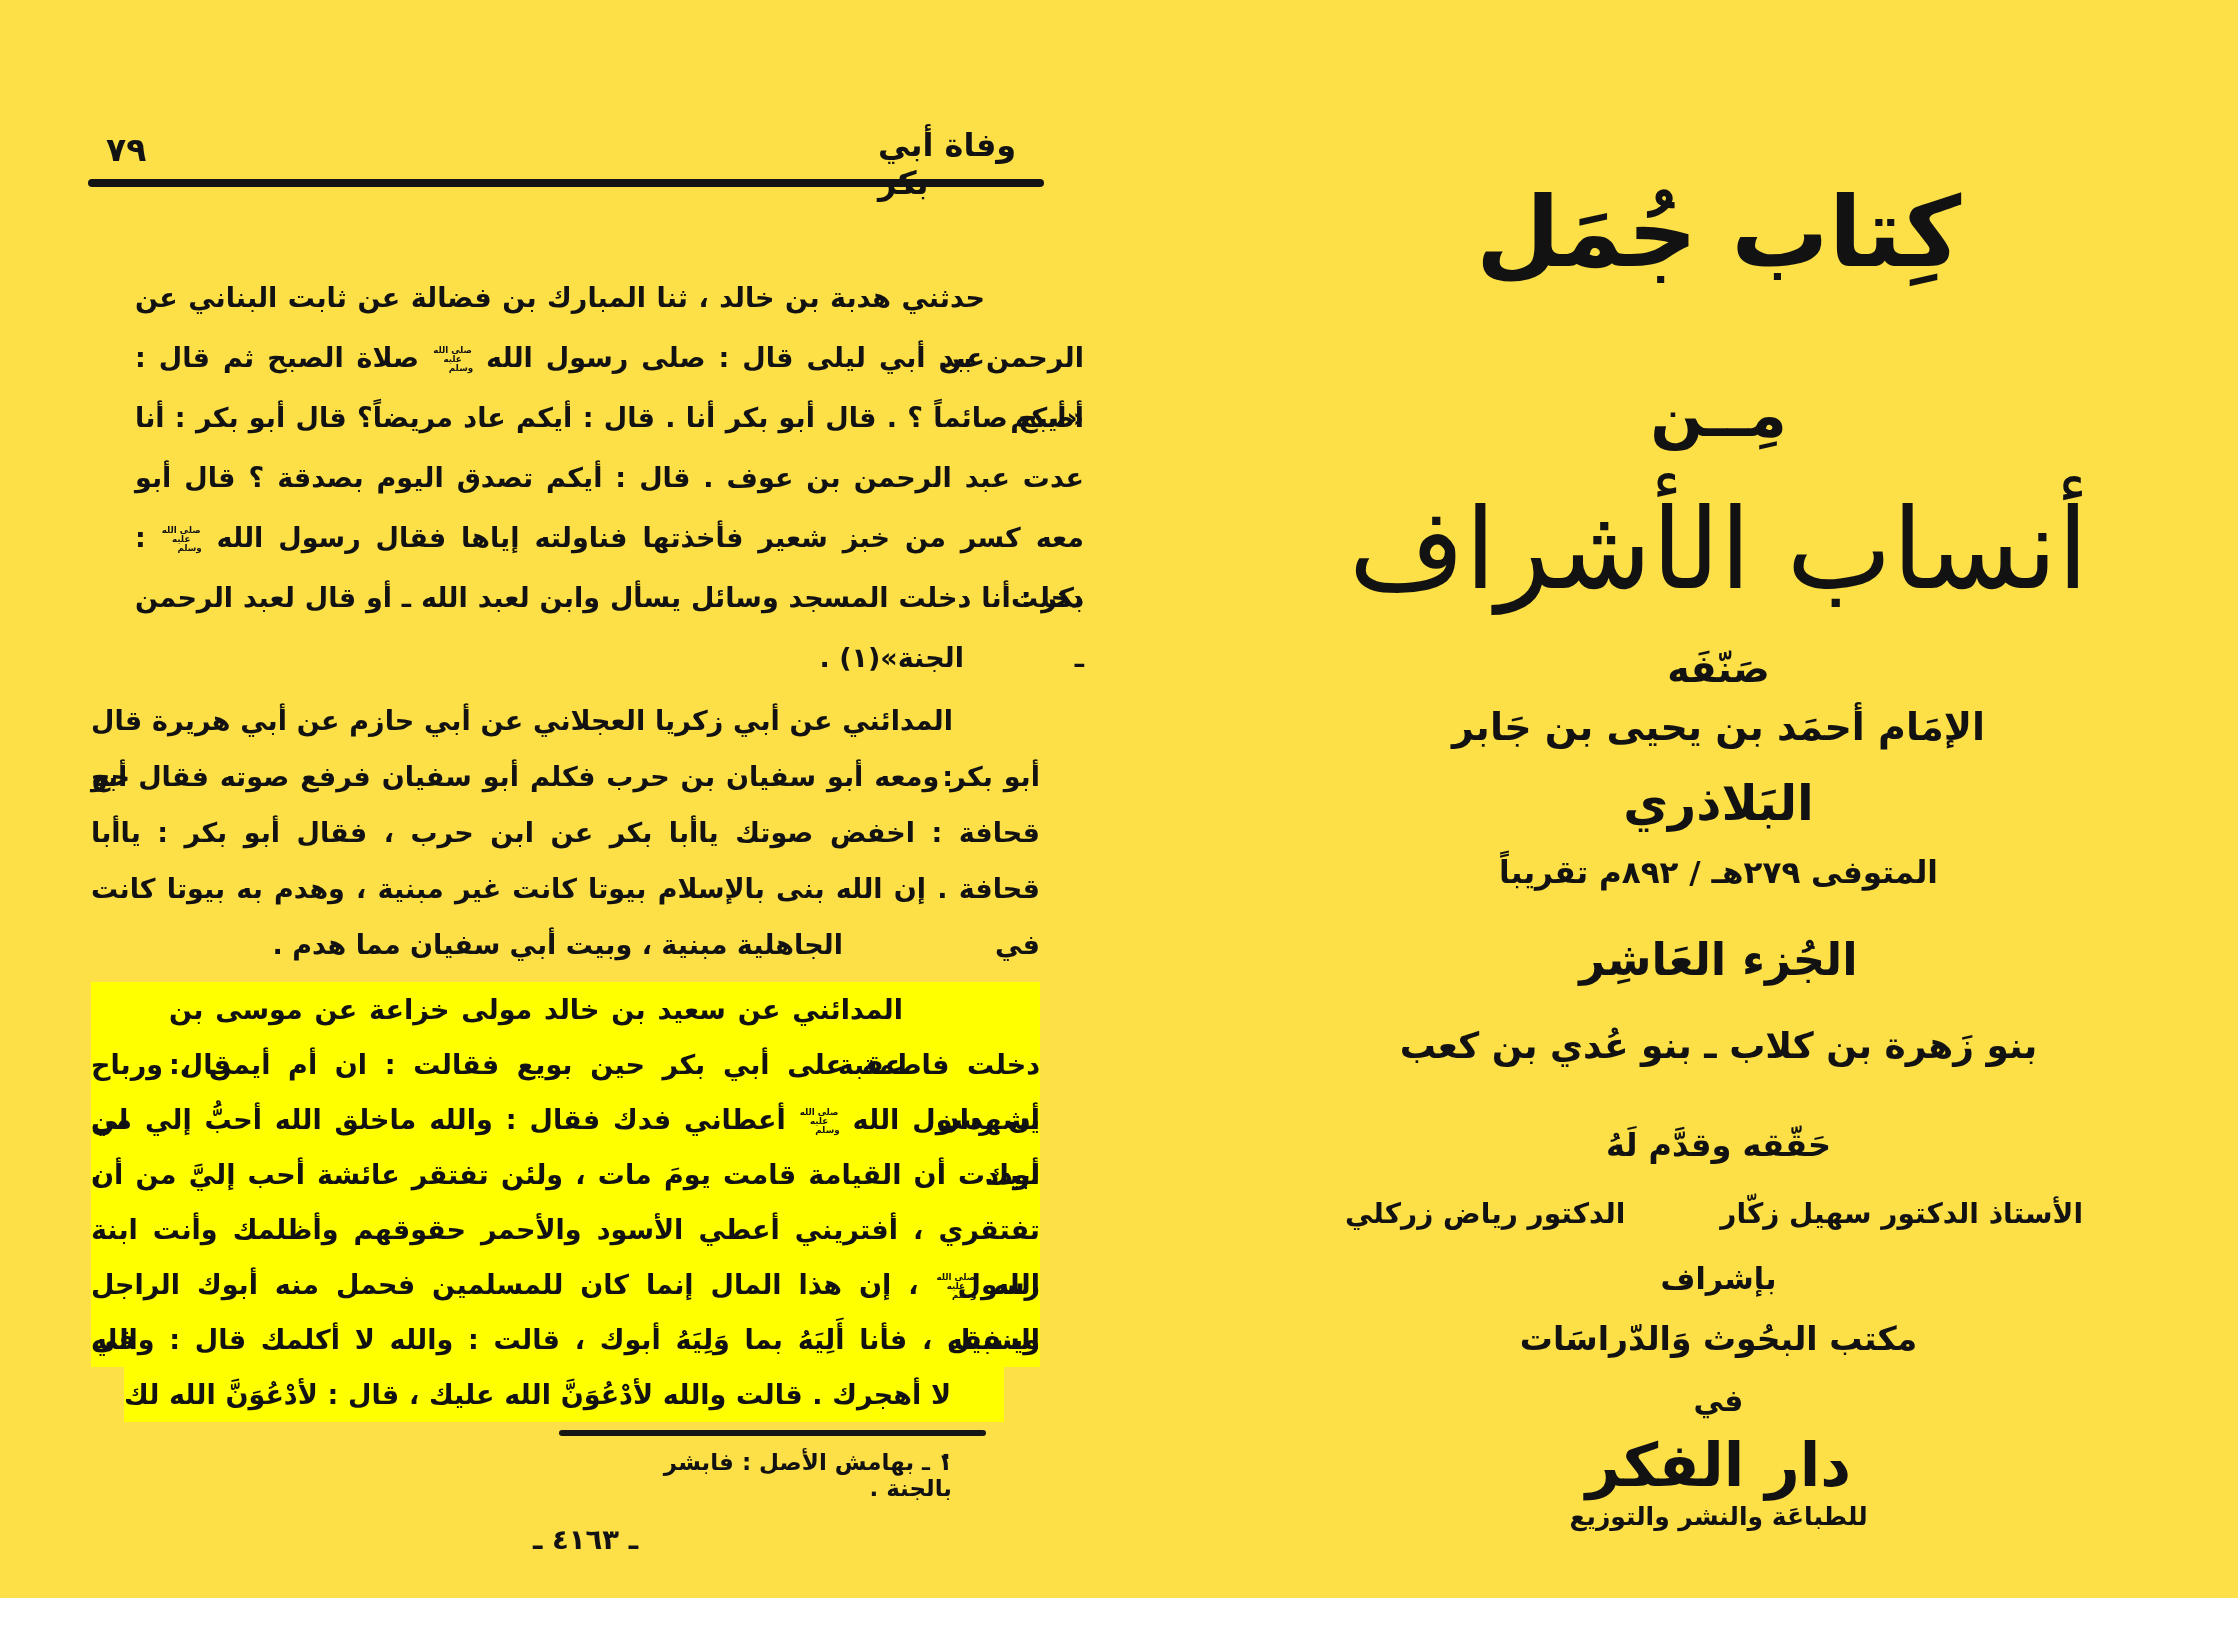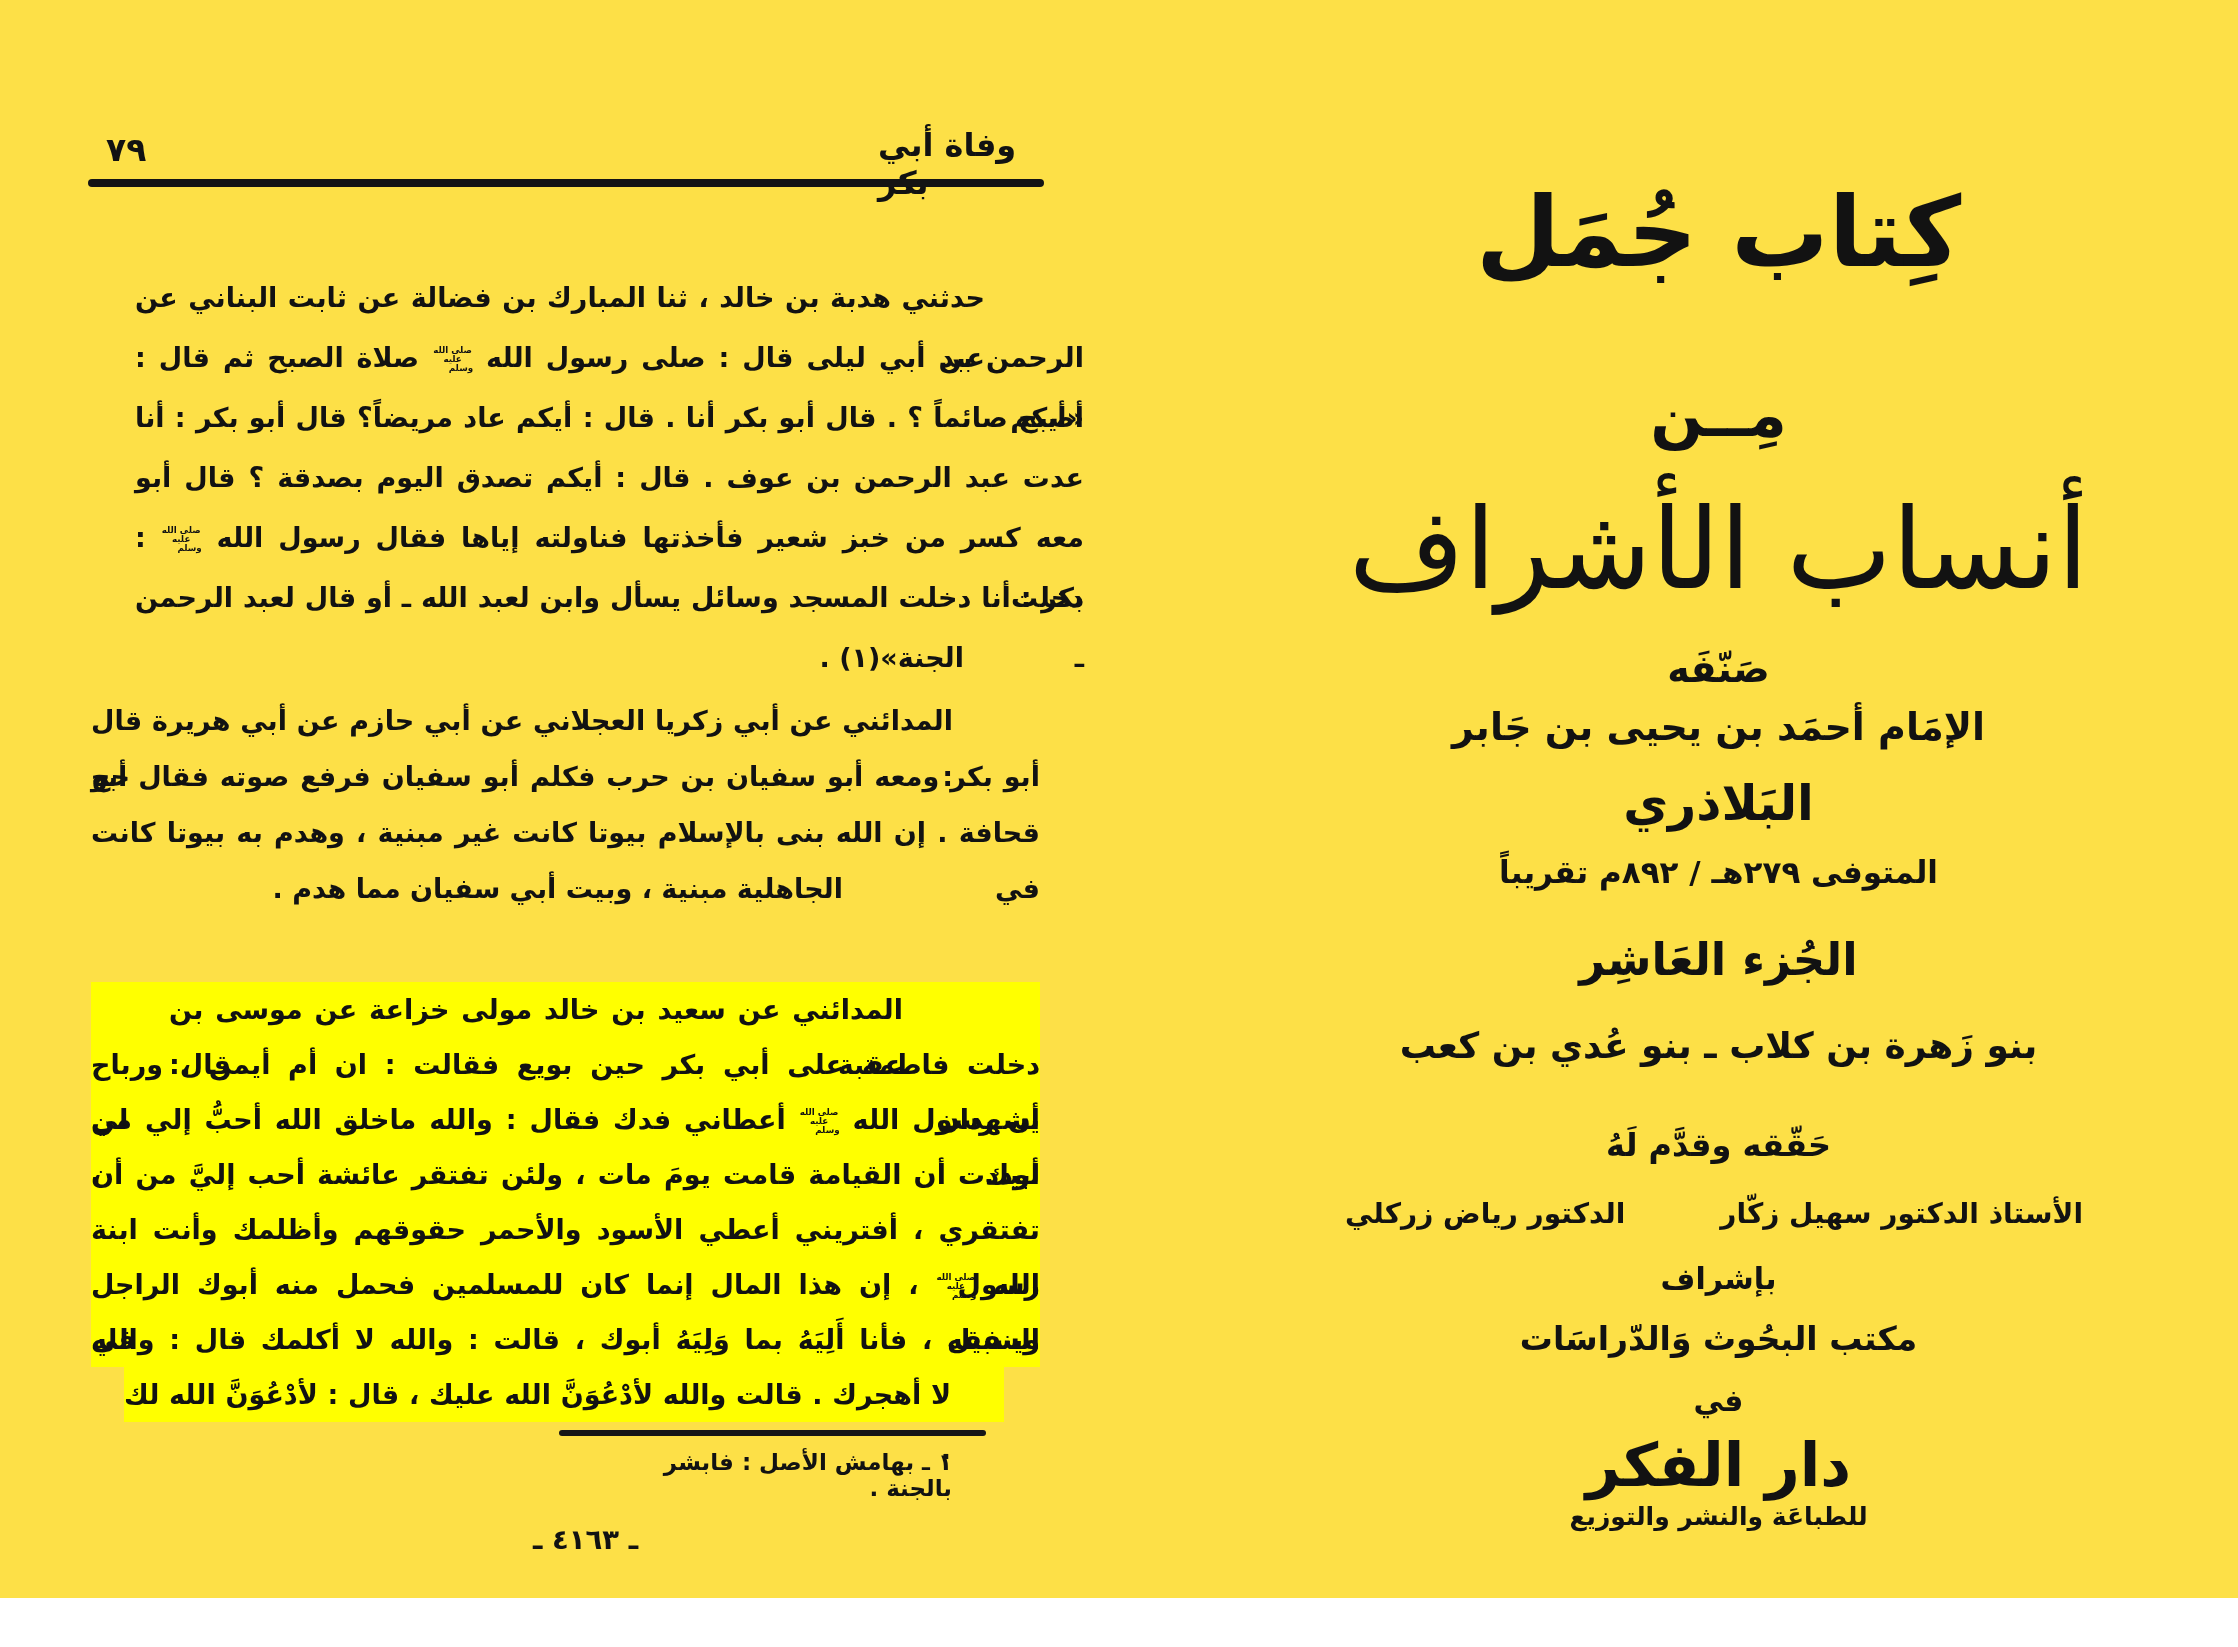--- a/index.html
+++ b/index.html
@@ -63,20 +63,21 @@
     <div class="ln">أصبح صائماً ؟ . قال أبو بكر أنا . قال : أيكم عاد مريضاً؟ قال أبو بكر : أنا</div>
     <div class="ln">عدت عبد الرحمن بن عوف . قال : أيكم تصدق اليوم بصدقة ؟ قال أبو</div>
     <div class="ln">معه كسر من خبز شعير فأخذتها فناولته إياها فقال رسول الله <span class="saws">صلى الله عليه وسلم</span> : دخلت</div>
     <div class="ln">بكر : أنا دخلت المسجد وسائل يسأل وابن لعبد الله ـ أو قال لعبد الرحمن ـ</div>
     <div class="ln al-right" style="padding-right:120px;">الجنة»(١) .</div>
   </div>
 
   <div class="para p2" style="top:693px;">
     <div class="ln" style="padding-right:87px;">المدائني عن أبي زكريا العجلاني عن أبي حازم عن أبي هريرة قال : حج</div>
     <div class="ln">أبو بكر ومعه أبو سفيان بن حرب فكلم أبو سفيان فرفع صوته فقال أبو</div>
+    <div class="ln">قحافة : اخفض صوتك ياأبا بكر عن ابن حرب ، فقال أبو بكر : ياأبا</div>
     <div class="ln">قحافة . إن الله بنى بالإسلام بيوتا كانت غير مبنية ، وهدم به بيوتا كانت في</div>
     <div class="ln al-right" style="padding-right:197px;">الجاهلية مبنية ، وبيت أبي سفيان مما هدم .</div>
   </div>
 
   <div class="para p3" style="top:982px;">
     <div class="ln hl" style="padding-right:137px;padding-left:78px;">المدائني عن سعيد بن خالد مولى خزاعة عن موسى بن عقبة قال:</div>
     <div class="ln hl">دخلت فاطمة على أبي بكر حين بويع فقالت : ان أم أيمن ، ورباح يشهدان لي</div>
     <div class="ln hl">أن رسول الله <span class="saws">صلى الله عليه وسلم</span> أعطاني فدك فقال : والله ماخلق الله أحبُّ إلي من أبيك ،</div>
     <div class="ln hl">لوددت أن القيامة قامت يومَ مات ، ولئن تفتقر عائشة أحب إليَّ من أن</div>
     <div class="ln hl">تفتقري ، أفتريني أعطي الأسود والأحمر حقوقهم وأظلمك وأنت ابنة رسول</div>

